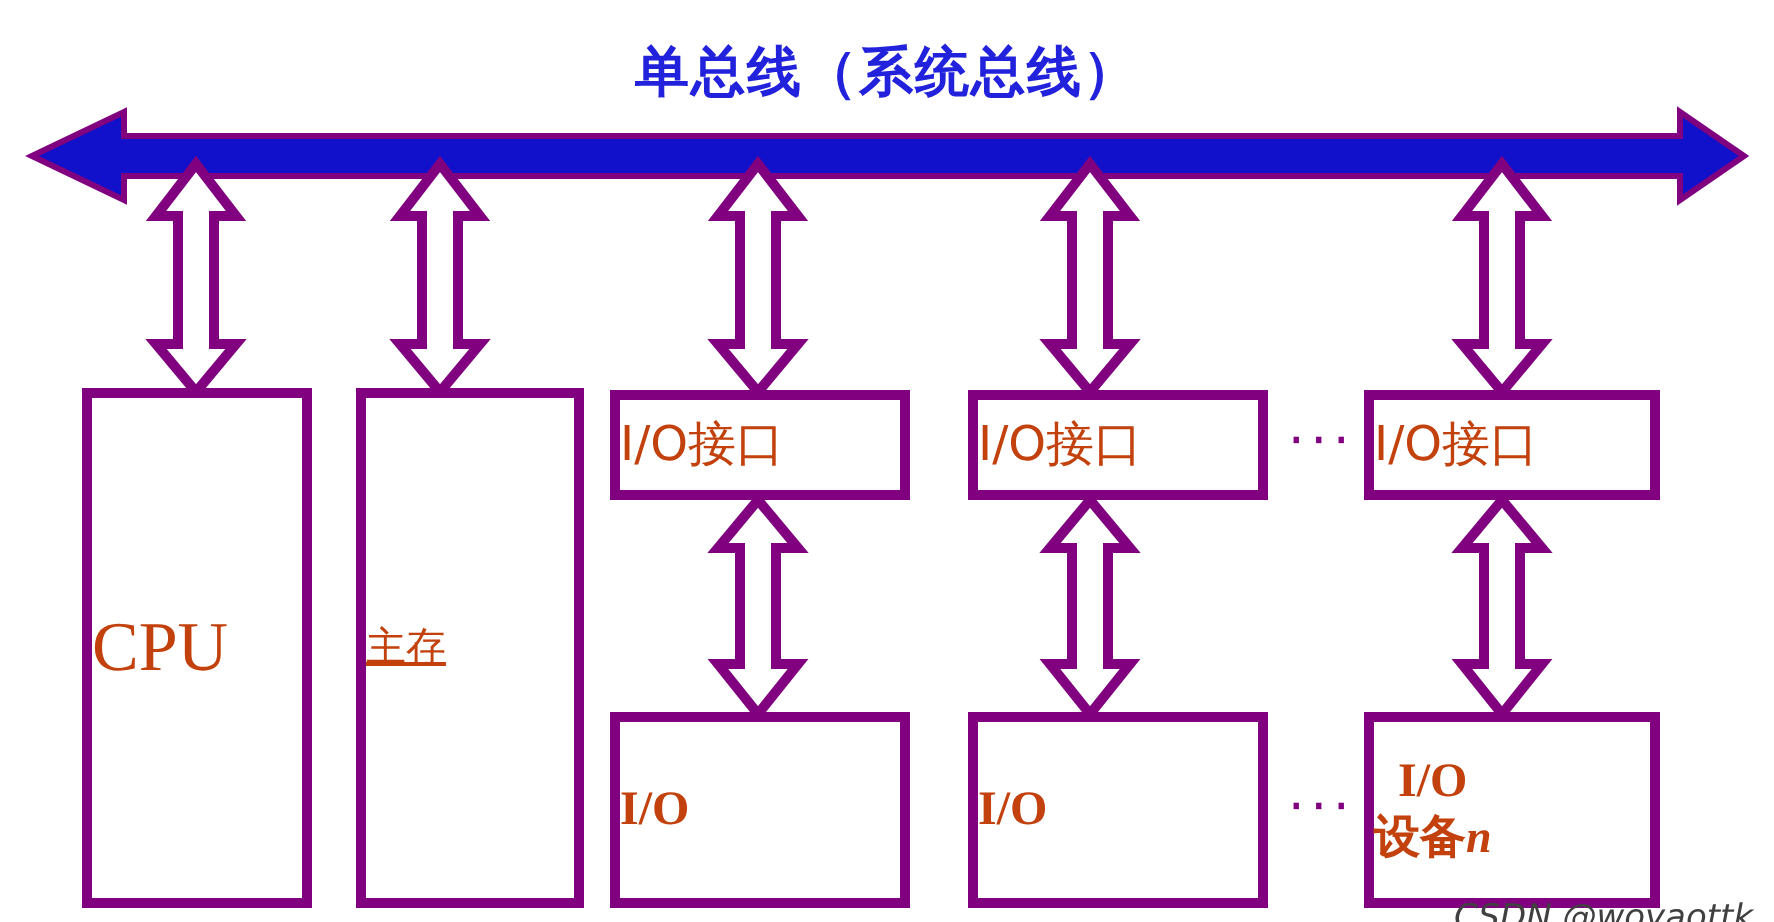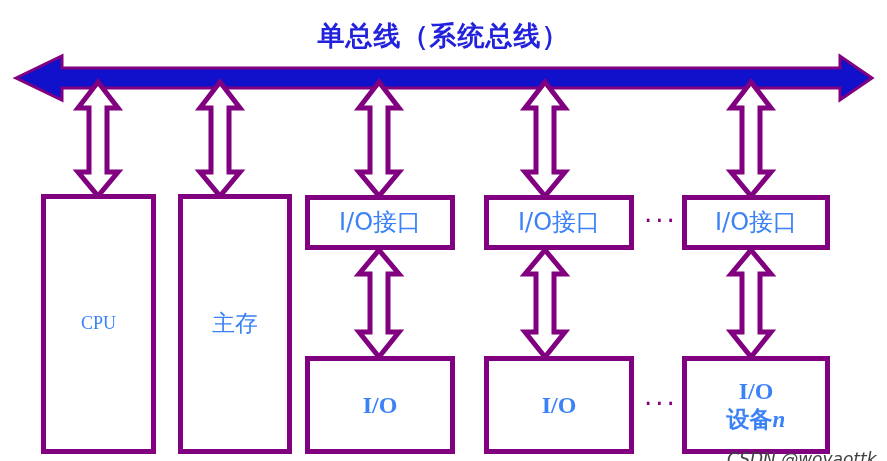--- a/index.html
+++ b/index.html
@@ -18,28 +18,28 @@
     font-family:"DejaVu Sans", sans-serif;
     font-size:27px;font-weight:700;letter-spacing:1px;
     white-space:nowrap;
   }
 
   .box{
     position:absolute;
     border:5px solid #800080;
     background:#ffffff;
     box-sizing:border-box;
-    display:flex;align-items:center;justify-content:center;
+    display:flex;align-items:center;
     text-align:center;
     line-height:1.18;
-    color:#3b82f6;
+    color:#c2410c;
   }
   .box .lbl{display:block;}
-  .tall-lbl{font-size:18px;font-family:"Liberation Serif", serif;}
-  .tall-lbl.cn{font-family:"DejaVu Sans", sans-serif;font-size:23px;}
+  .tall-lbl{font-size:35px;font-family:"Liberation Serif", serif;}
+  .tall-lbl.cn{font-family:"DejaVu Sans", sans-serif;font-size:20px;text-decoration:underline;}
   .iface-lbl{font-size:24px;font-family:"DejaVu Sans", sans-serif;}
   .dev-lbl{font-size:23px;font-family:"DejaVu Sans", sans-serif;font-weight:bold;}
   .dev-lbl .ln1{font-family:"Liberation Serif", serif;font-size:24px;}
   .dev-lbl .ln2{display:block;}
   .dev-lbl .ital{font-style:italic;font-family:"Liberation Serif", serif;}
 
   .ellipsis{
     position:absolute;color:#800080;
     font-size:26px;font-family:"DejaVu Sans", sans-serif;
     letter-spacing:3px;line-height:1;

